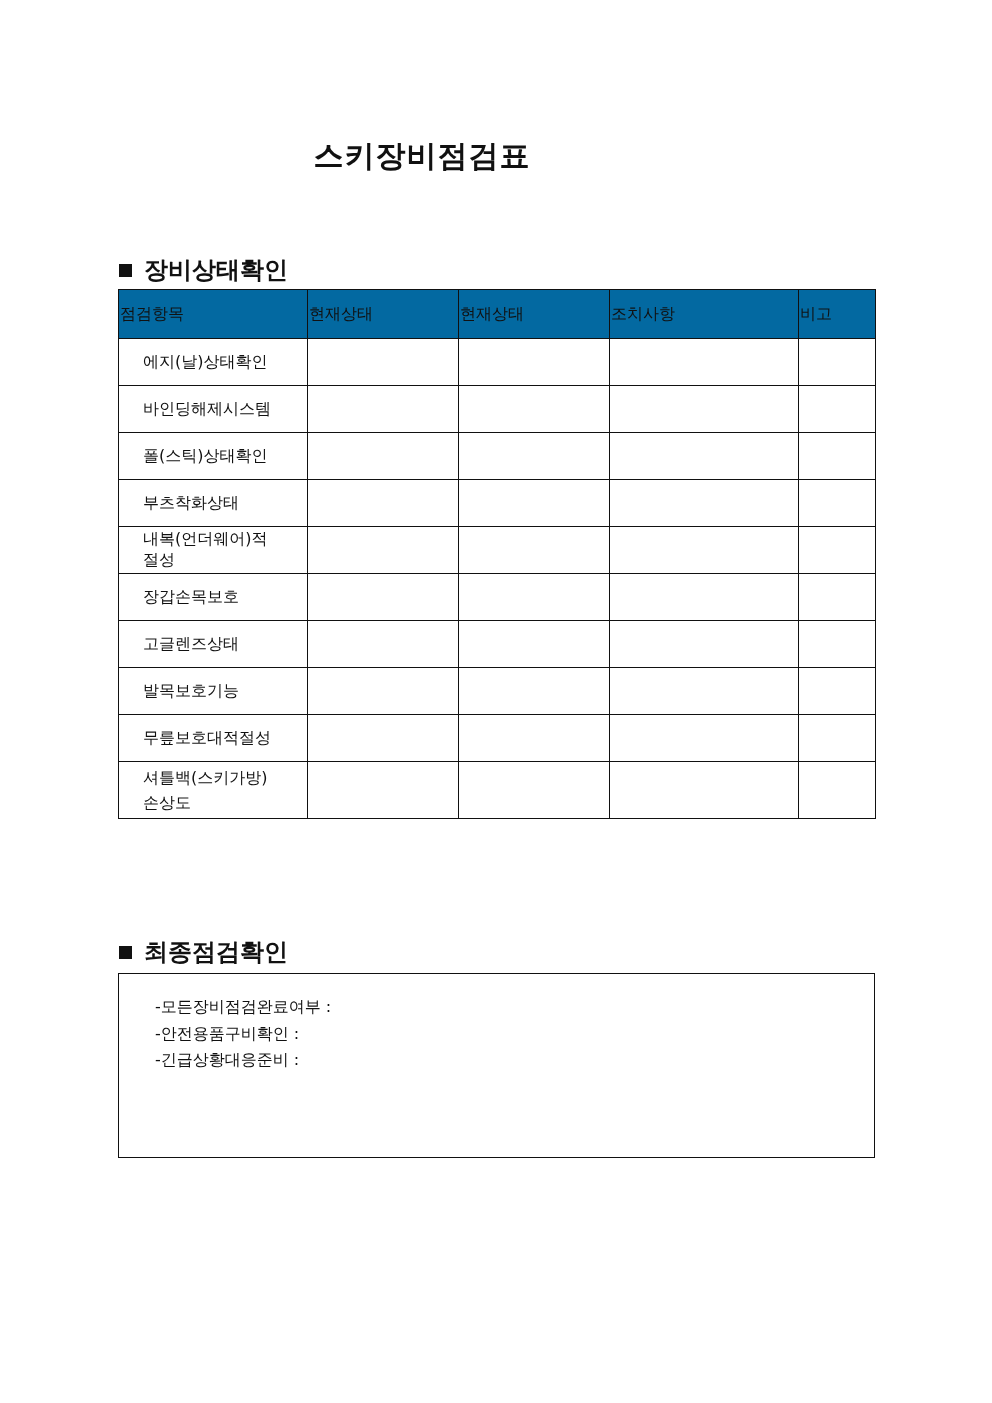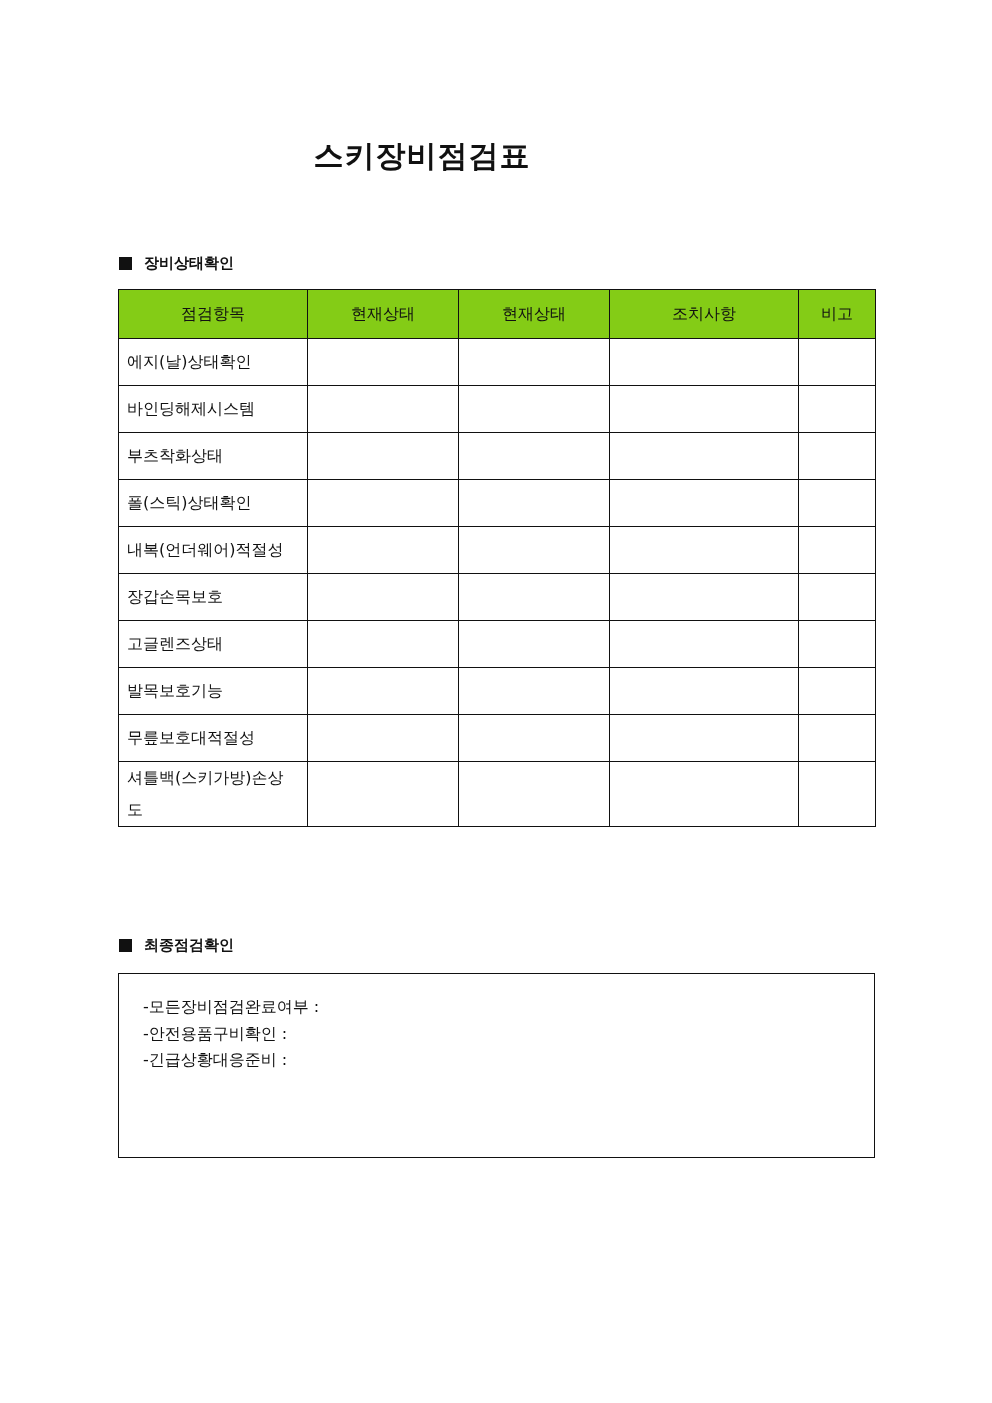--- a/index.html
+++ b/index.html
@@ -5,41 +5,41 @@
   html, body { margin: 0; padding: 0; background: #ffffff; }
   body {
     width: 992px; height: 1403px; position: relative; overflow: hidden;
     font-family: "DejaVu Sans", "Liberation Sans", sans-serif; color: #111;
   }
   .title {
     position: absolute; top: 136px; left: 0; width: 844px; text-align: center;
     font-size: 30px; font-weight: bold; letter-spacing: 1px;
   }
   .section-head {
-    position: absolute; left: 119px; font-size: 15px; font-weight: bold;
+    position: absolute; left: 119px; font-size: 24px; font-weight: bold;
     display: flex; align-items: center;
   }
   .section-head .sq {
     display: inline-block; width: 13px; height: 13px; background: #111; margin-right: 12px;
   }
   table.check {
     position: absolute; top: 289px; left: 118px; width: 757px;
     border-collapse: collapse; table-layout: fixed; font-size: 16px;
   }
   table.check th, table.check td { border: 1.5px solid #111; }
   table.check th {
-    background: #84cc16; font-weight: normal; height: 46px; text-align: center;
+    background: #0369a1; font-weight: normal; height: 46px; text-align: left;
   }
-  table.check td { height: 46px; padding: 0 8px; vertical-align: middle; margin-left: 20px; }
-  table.check tr.tall td { height: 56px; line-height: 32px; }
+  table.check td { height: 46px; padding: 0 24px; vertical-align: middle; margin-left: 20px; }
+  table.check tr.tall td { height: 56px; line-height: 25px; }
   .final-box {
     position: absolute; top: 973px; left: 118px; width: 755px; height: 183px;
     border: 1.5px solid #111; box-sizing: content-box;
   }
-  .final-box .lines { position: absolute; top: 20px; left: 24px; font-size: 16px; line-height: 26.5px; }
+  .final-box .lines { position: absolute; top: 20px; left: 36px; font-size: 16px; line-height: 26.5px; }
 </style>
 </head>
 <body>
 
 <div class="title">스키장비점검표</div>
 
 <div class="section-head" style="top:254px;">
   <span class="sq"></span>
   <span>장비상태확인</span>
 </div>
@@ -70,28 +70,28 @@
       <td></td>
     </tr>
     <tr>
       <td>바인딩해제시스템</td>
       <td></td>
       <td></td>
       <td></td>
       <td></td>
     </tr>
     <tr>
-      <td>부츠착화상태</td>
+      <td>폴(스틱)상태확인</td>
       <td></td>
       <td></td>
       <td></td>
       <td></td>
     </tr>
     <tr>
-      <td>폴(스틱)상태확인</td>
+      <td>부츠착화상태</td>
       <td></td>
       <td></td>
       <td></td>
       <td></td>
     </tr>
     <tr>
       <td>내복(언더웨어)적절성</td>
       <td></td>
       <td></td>
       <td></td>

